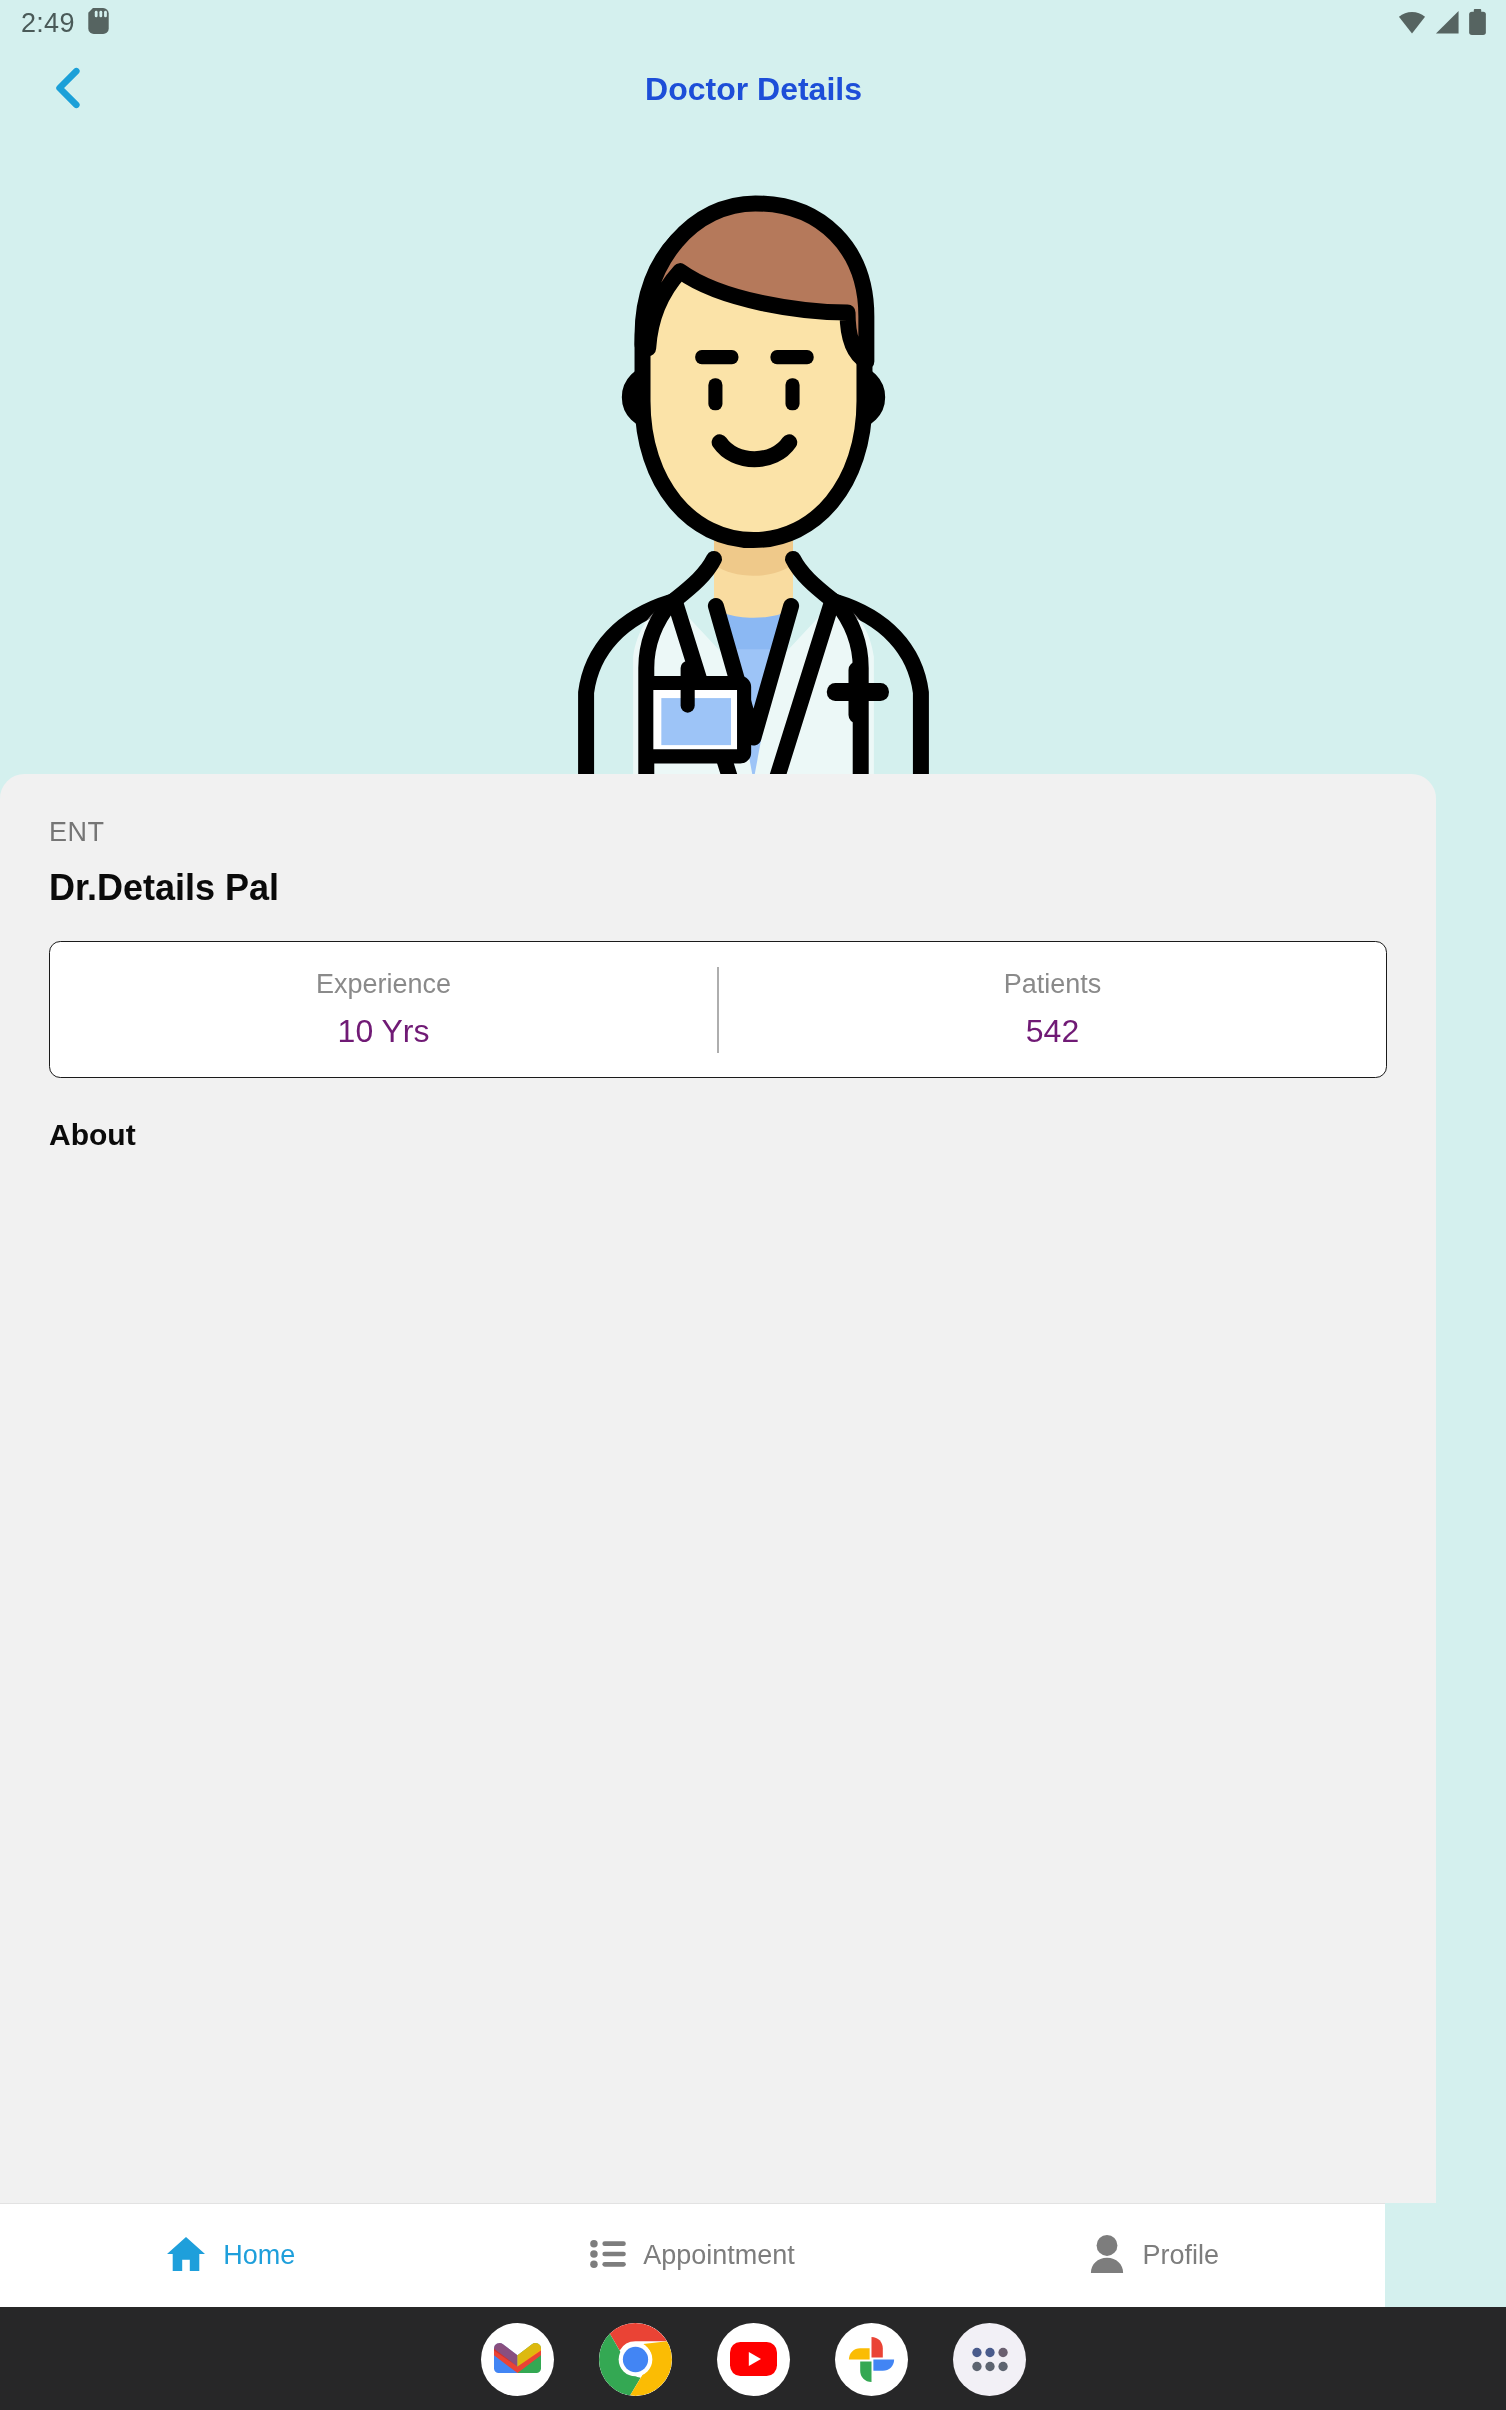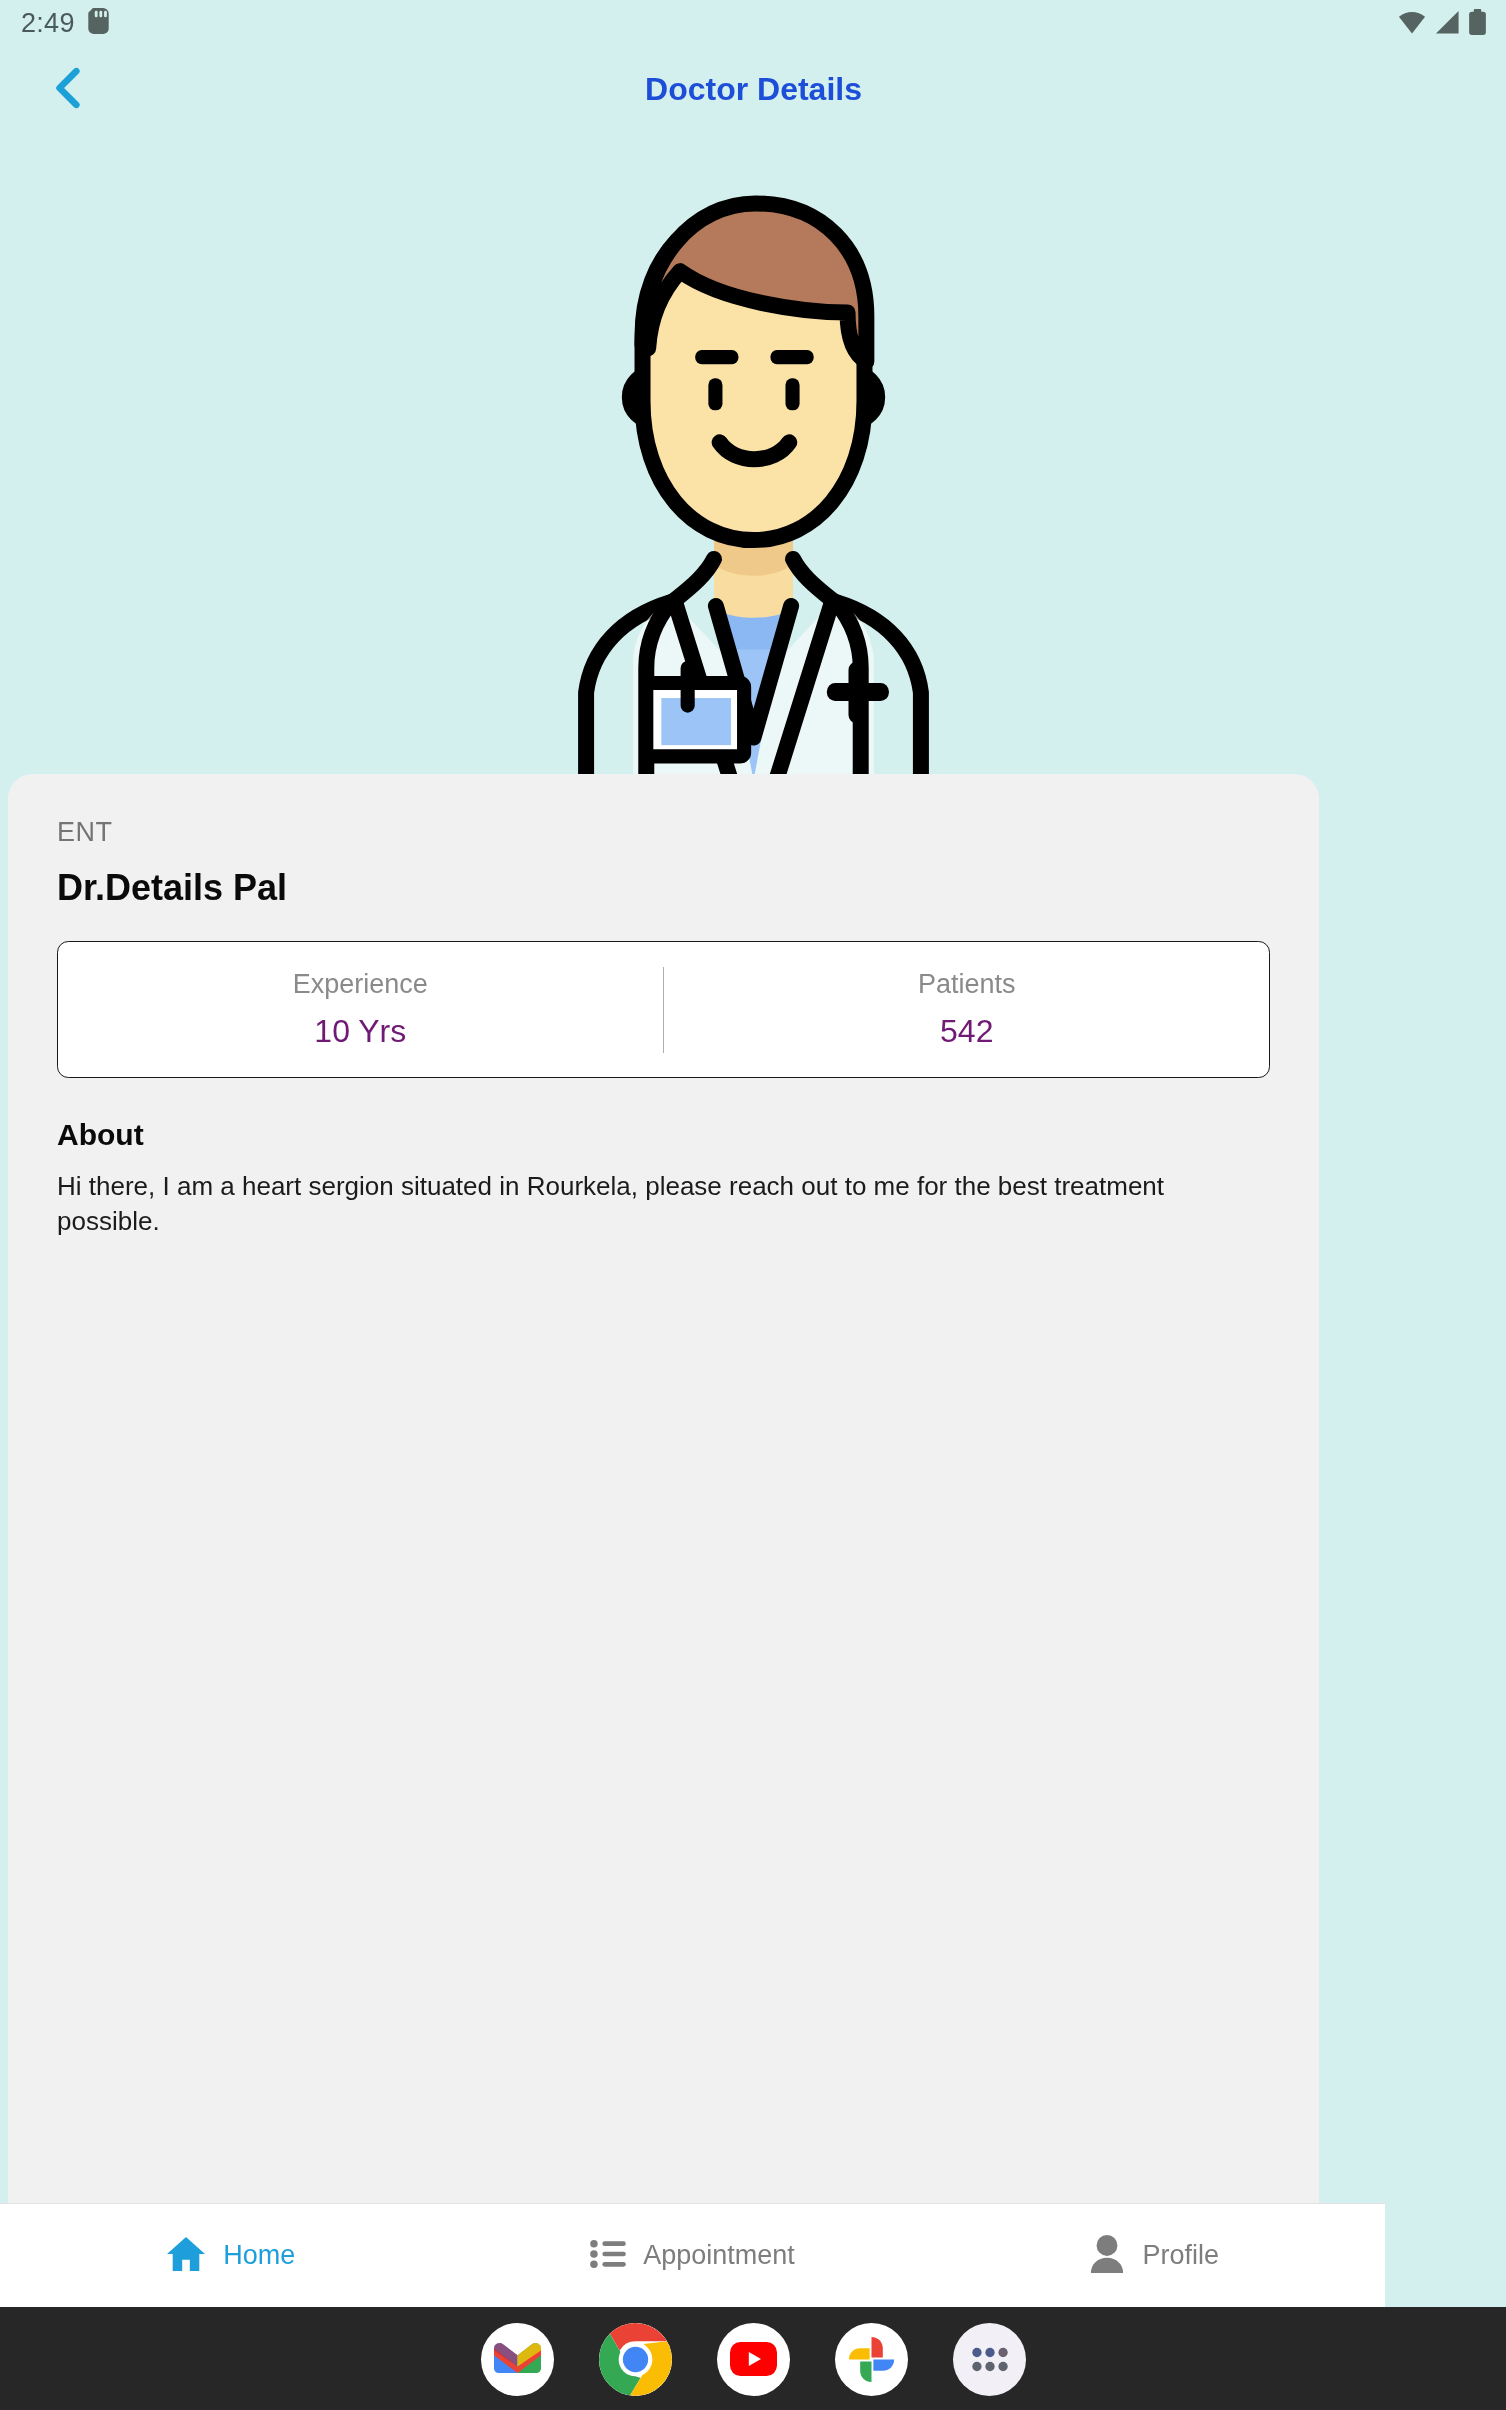--- a/index.html
+++ b/index.html
@@ -39,25 +39,24 @@
   
   .hero {
     position:absolute; top:132px; left:0; width:1507px; height:642px;
     background:#D4F0EE; overflow:hidden;
     display:flex; align-items:flex-start; justify-content:center;
   }
   .hero svg { display:block; margin-top:28px; }
 
   
   .detail-card {
-    position:absolute; top:774px; left:0; width:1311px; height:1429px;
+    position:absolute; top:774px; left:0; width:1436px; height:1429px;
     background:#F1F1F1;
     border-radius:24.5px 24.5px 0 0;
     padding:43px 49px 0 49px;
-    margin-left:8px;
   }
   .specialty { font-size:27px; color:#757575; letter-spacing:0.5px; }
   .doctor-name { font-size:36px; font-weight:bold; color:#0A0A0A; margin-top:19px; }
 
   .stats-card {
     margin-top:32px; height:137px;
     background:#FFFFFF; border:1.9px solid #1A1A1A; border-radius:11.3px;
     display:flex; align-items:stretch;
   }
   .stat { flex:1; display:flex; flex-direction:column; align-items:center; justify-content:center; gap:12.2px; }
@@ -215,21 +214,20 @@
         <div class="stat-value">10 Yrs</div>
       </div>
       <div class="stat-divider"></div>
       <div class="stat">
         <div class="stat-label">Patients</div>
         <div class="stat-value">542</div>
       </div>
     </div>
 
     <div class="about-title">About</div>
-    <div class="about-text">Hi there, I am a heart sergion situated in Rourkela, please reach out to me for the best treatment possible.</div>
 
   </div>
 
   <div class="bottom-nav">
 
     <div class="nav-item active">
       <span>
         <svg width="40" height="38" viewBox="0 0 42 40">
           <path d="M21 2 1 20h6v18h10V26h8v12h10V20h6z" fill="#1E9FDB"></path>
         </svg>

